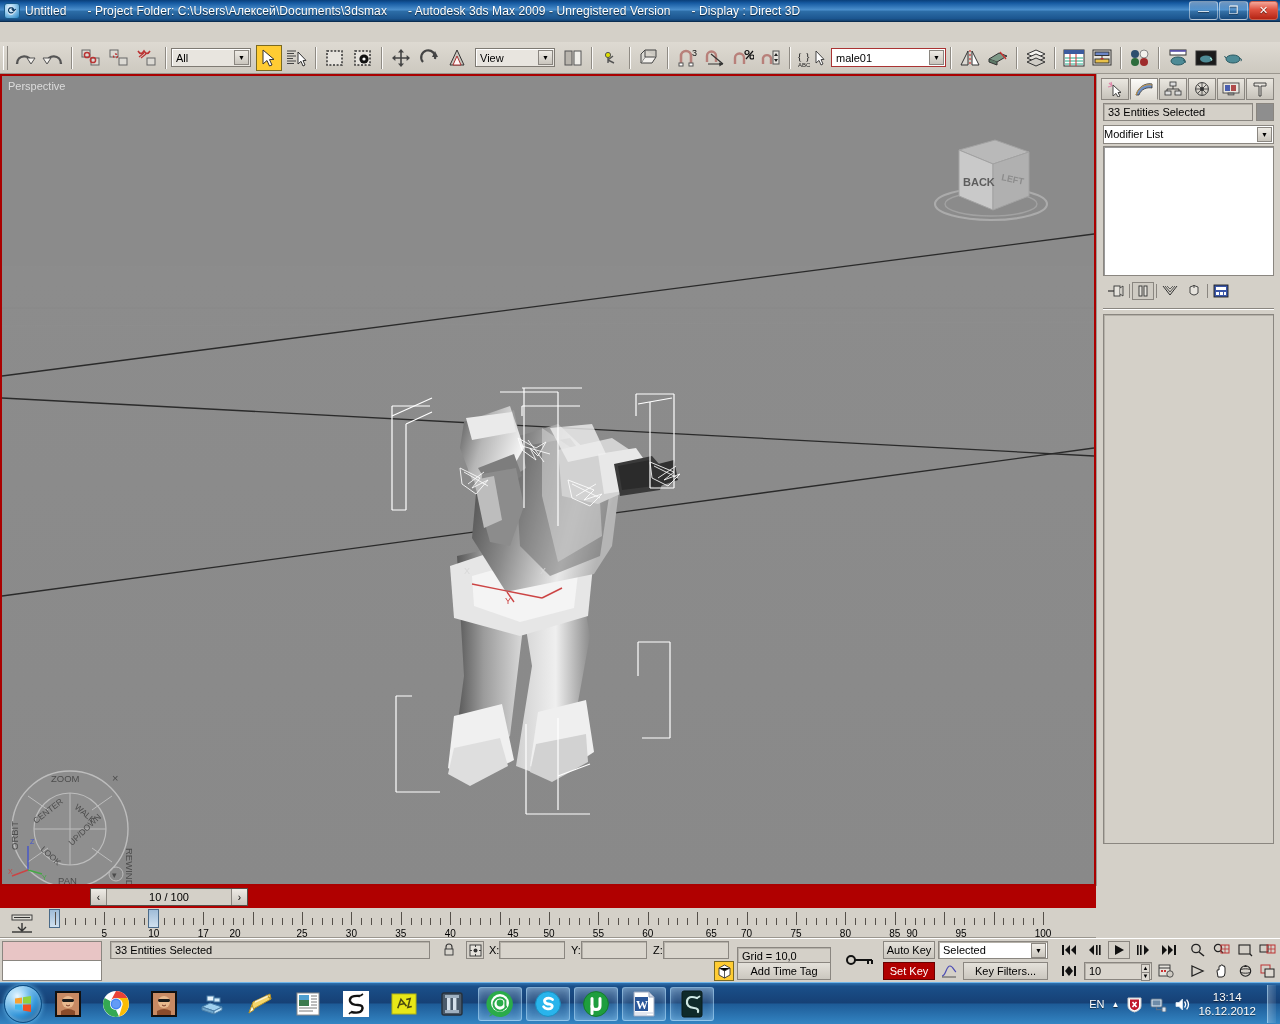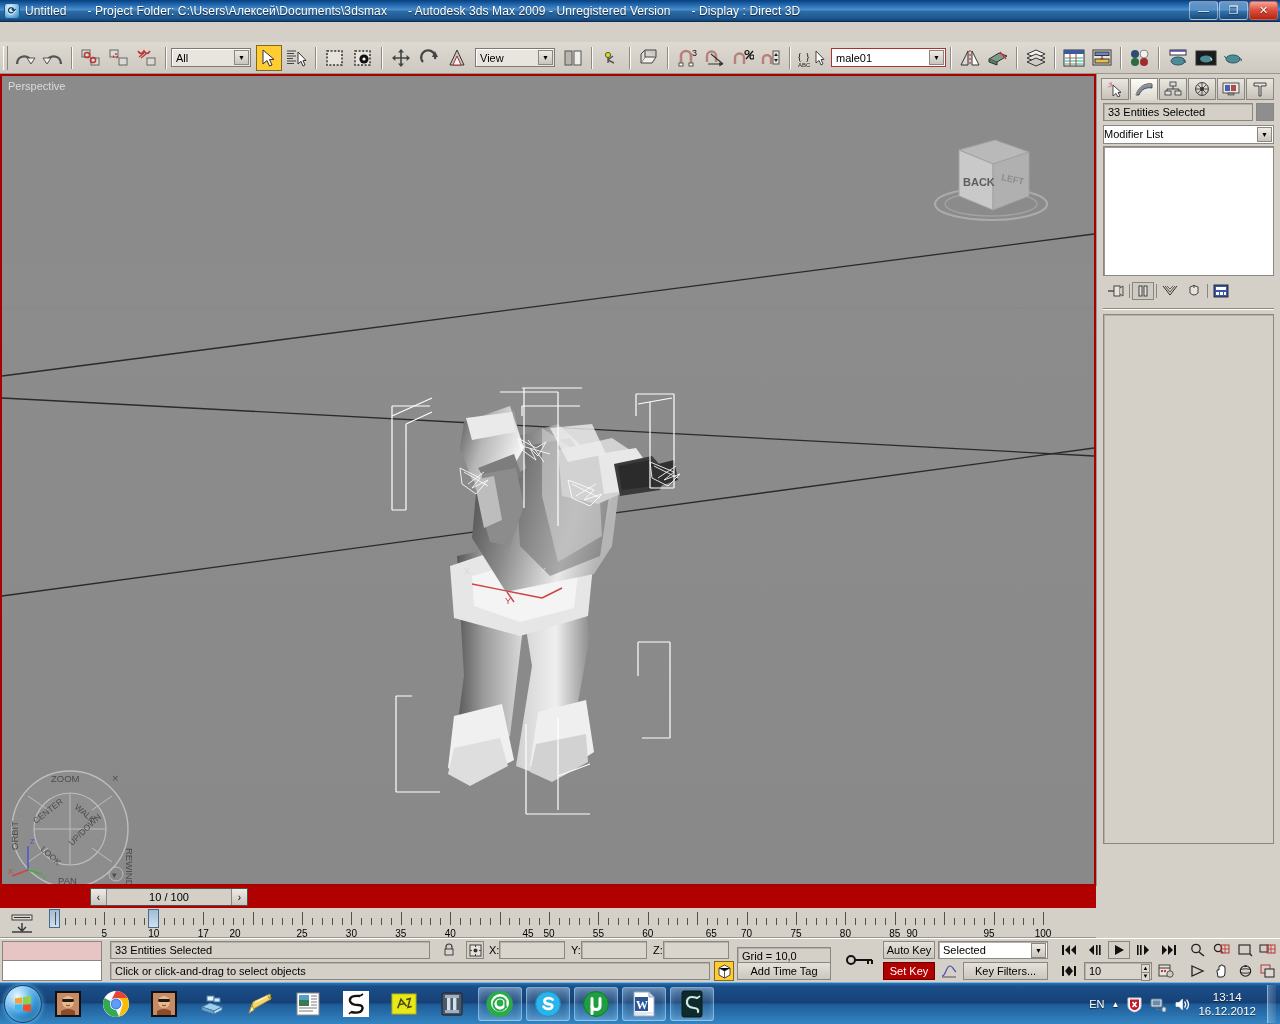--- a/index.html
+++ b/index.html
@@ -853,21 +853,21 @@
         <div class="tick" style="left: 420.56px; height: 7px;"></div>
         <div class="tick" style="left: 430.44px; height: 7px;"></div>
         <div class="tick" style="left: 440.32px; height: 7px;"></div>
         <div class="tick" style="left: 450.2px; height: 13px;"></div>
         <div class="ticklabel" style="left: 450.2px; text-decoration: underline;">40</div>
         <div class="tick" style="left: 460.08px; height: 7px;"></div>
         <div class="tick" style="left: 469.96px; height: 7px;"></div>
         <div class="tick" style="left: 479.84px; height: 7px;"></div>
         <div class="tick" style="left: 489.72px; height: 7px;"></div>
         <div class="tick" style="left: 499.6px; height: 13px;"></div>
-        <div class="ticklabel" style="left: 528px;">45</div>
+        <div class="ticklabel" style="left: 513px;">45</div>
         <div class="tick" style="left: 509.48px; height: 7px;"></div>
         <div class="tick" style="left: 519.36px; height: 7px;"></div>
         <div class="tick" style="left: 529.24px; height: 7px;"></div>
         <div class="tick" style="left: 539.12px; height: 7px;"></div>
         <div class="tick" style="left: 549px; height: 13px;"></div>
         <div class="ticklabel" style="left: 549px;">50</div>
         <div class="tick" style="left: 558.88px; height: 7px;"></div>
         <div class="tick" style="left: 568.76px; height: 7px;"></div>
         <div class="tick" style="left: 578.64px; height: 7px;"></div>
         <div class="tick" style="left: 588.52px; height: 7px;"></div>
@@ -913,39 +913,38 @@
         <div class="tick" style="left: 914.56px; height: 7px;"></div>
         <div class="tick" style="left: 924.44px; height: 7px;"></div>
         <div class="tick" style="left: 934.32px; height: 7px;"></div>
         <div class="tick" style="left: 944.2px; height: 13px;"></div>
         <div class="ticklabel" style="left: 912px;">90</div>
         <div class="tick" style="left: 954.08px; height: 7px;"></div>
         <div class="tick" style="left: 963.96px; height: 7px;"></div>
         <div class="tick" style="left: 973.84px; height: 7px;"></div>
         <div class="tick" style="left: 983.72px; height: 7px;"></div>
         <div class="tick" style="left: 993.6px; height: 13px;"></div>
-        <div class="ticklabel" style="left: 989px;">95</div>
+        <div class="ticklabel" style="left: 961px;">95</div>
         <div class="tick" style="left: 1003.48px; height: 7px;"></div>
         <div class="tick" style="left: 1013.36px; height: 7px;"></div>
         <div class="tick" style="left: 1023.24px; height: 7px;"></div>
         <div class="tick" style="left: 1033.12px; height: 7px;"></div>
         <div class="tick" style="left: 1043px; height: 13px;"></div>
         <div class="ticklabel" style="left: 1043px;">100</div>
       </div>
     <div class="frame-marker" style="left:148px;"></div>
   </div>
 
   <div class="statusbar">
     <div class="mini-listener">
       <div class="ml-pink"></div>
       <div class="ml-white"></div>
     </div>
 
     <div class="sb-field" style="left:110px;top:2px;width:320px;height:18px;">33 Entities Selected</div>
-    <div class="sb-field" style="left:110px;top:23px;width:600px;height:18px;">Click or click-and-drag to select objects</div>
 
     <div class="sb-ibtn" style="left:712px;top:2px;width:20px;height:18px;">
       <svg width="14" height="14" viewBox="0 0 14 14">
           <path d="M1 2h12M1 5h12M1 8h12M1 11h8" stroke="#333" stroke-width="1.1"></path>
         </svg>
     </div>
     <div class="sb-ibtn gold" style="left:714px;top:22px;width:20px;height:20px;">
       <svg width="15" height="15" viewBox="0 0 15 15">
           <path d="M2 4 L7.5 1 L13 4 L13 11 L7.5 14 L2 11 Z" fill="#fff" stroke="#333" stroke-width=".9"></path>
           <path d="M2 4 L7.5 7 L13 4 M7.5 7 L7.5 14" stroke="#333" stroke-width=".8"></path>

